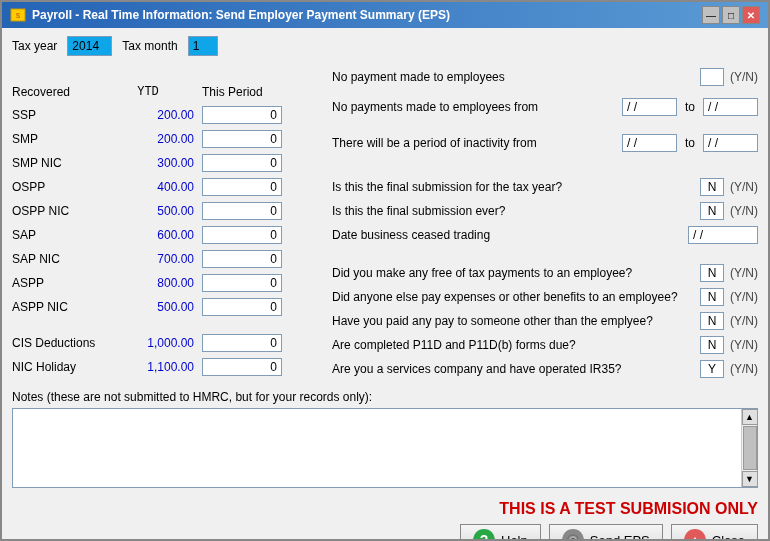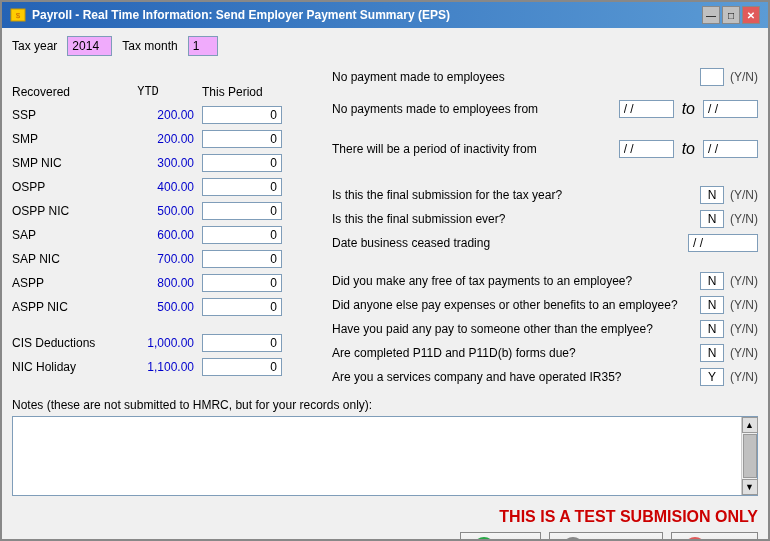--- a/index.html
+++ b/index.html
@@ -68,21 +68,21 @@
     .top-row {
       display: flex;
       align-items: center;
       gap: 10px;
     }
 
     .label-text { font-size: 12px; }
 
     .small-input {
       border: 1px solid #7f9db9;
-      background: #f0abfc;
+      background: #0ea5e9;
       padding: 2px 4px;
       font-size: 12px;
     }
 
     .tax-year-input { width: 45px; }
     .tax-month-input { width: 30px; }
 
     .main-area {
       display: flex;
       gap: 10px;
@@ -157,21 +157,21 @@
     .yn-label { font-size: 12px; color: #444; }
 
     .date-input {
       border: 1px solid #7f9db9;
       background: white;
       padding: 1px 4px;
       font-size: 12px;
       width: 55px;
     }
 
-    .to-label { font-size: 16px; margin: 8px 2px; font-style: italic; }
+    .to-label { font-size: 12px; margin: 8px 2px; }
 
     .section-divider {
       height: 8px;
     }
 
     .notes-section {
       flex-shrink: 0;
     }
 
     .notes-label { font-size: 12px; margin-bottom: 4px; }

